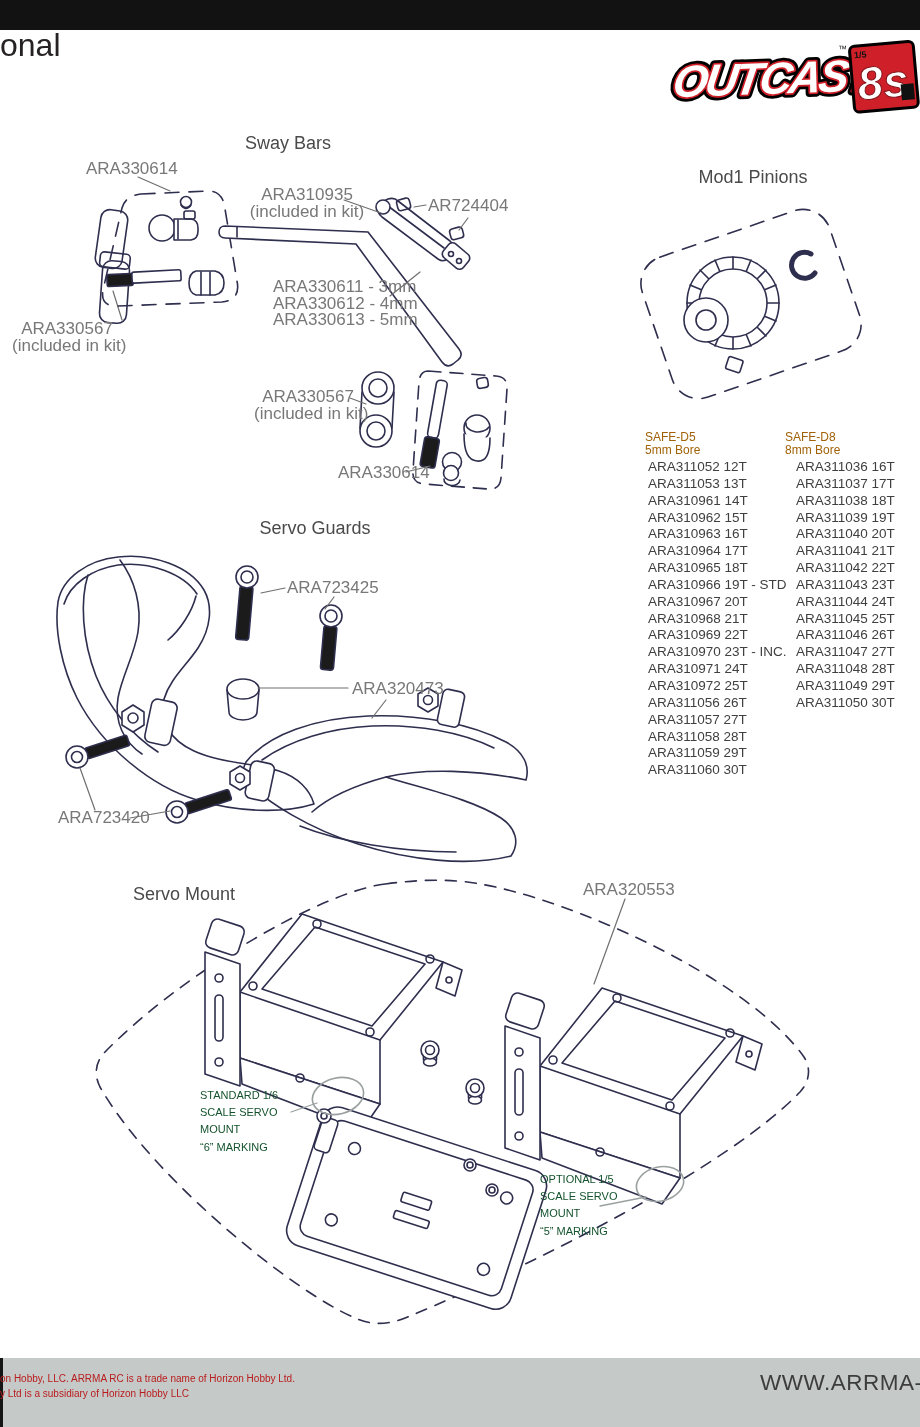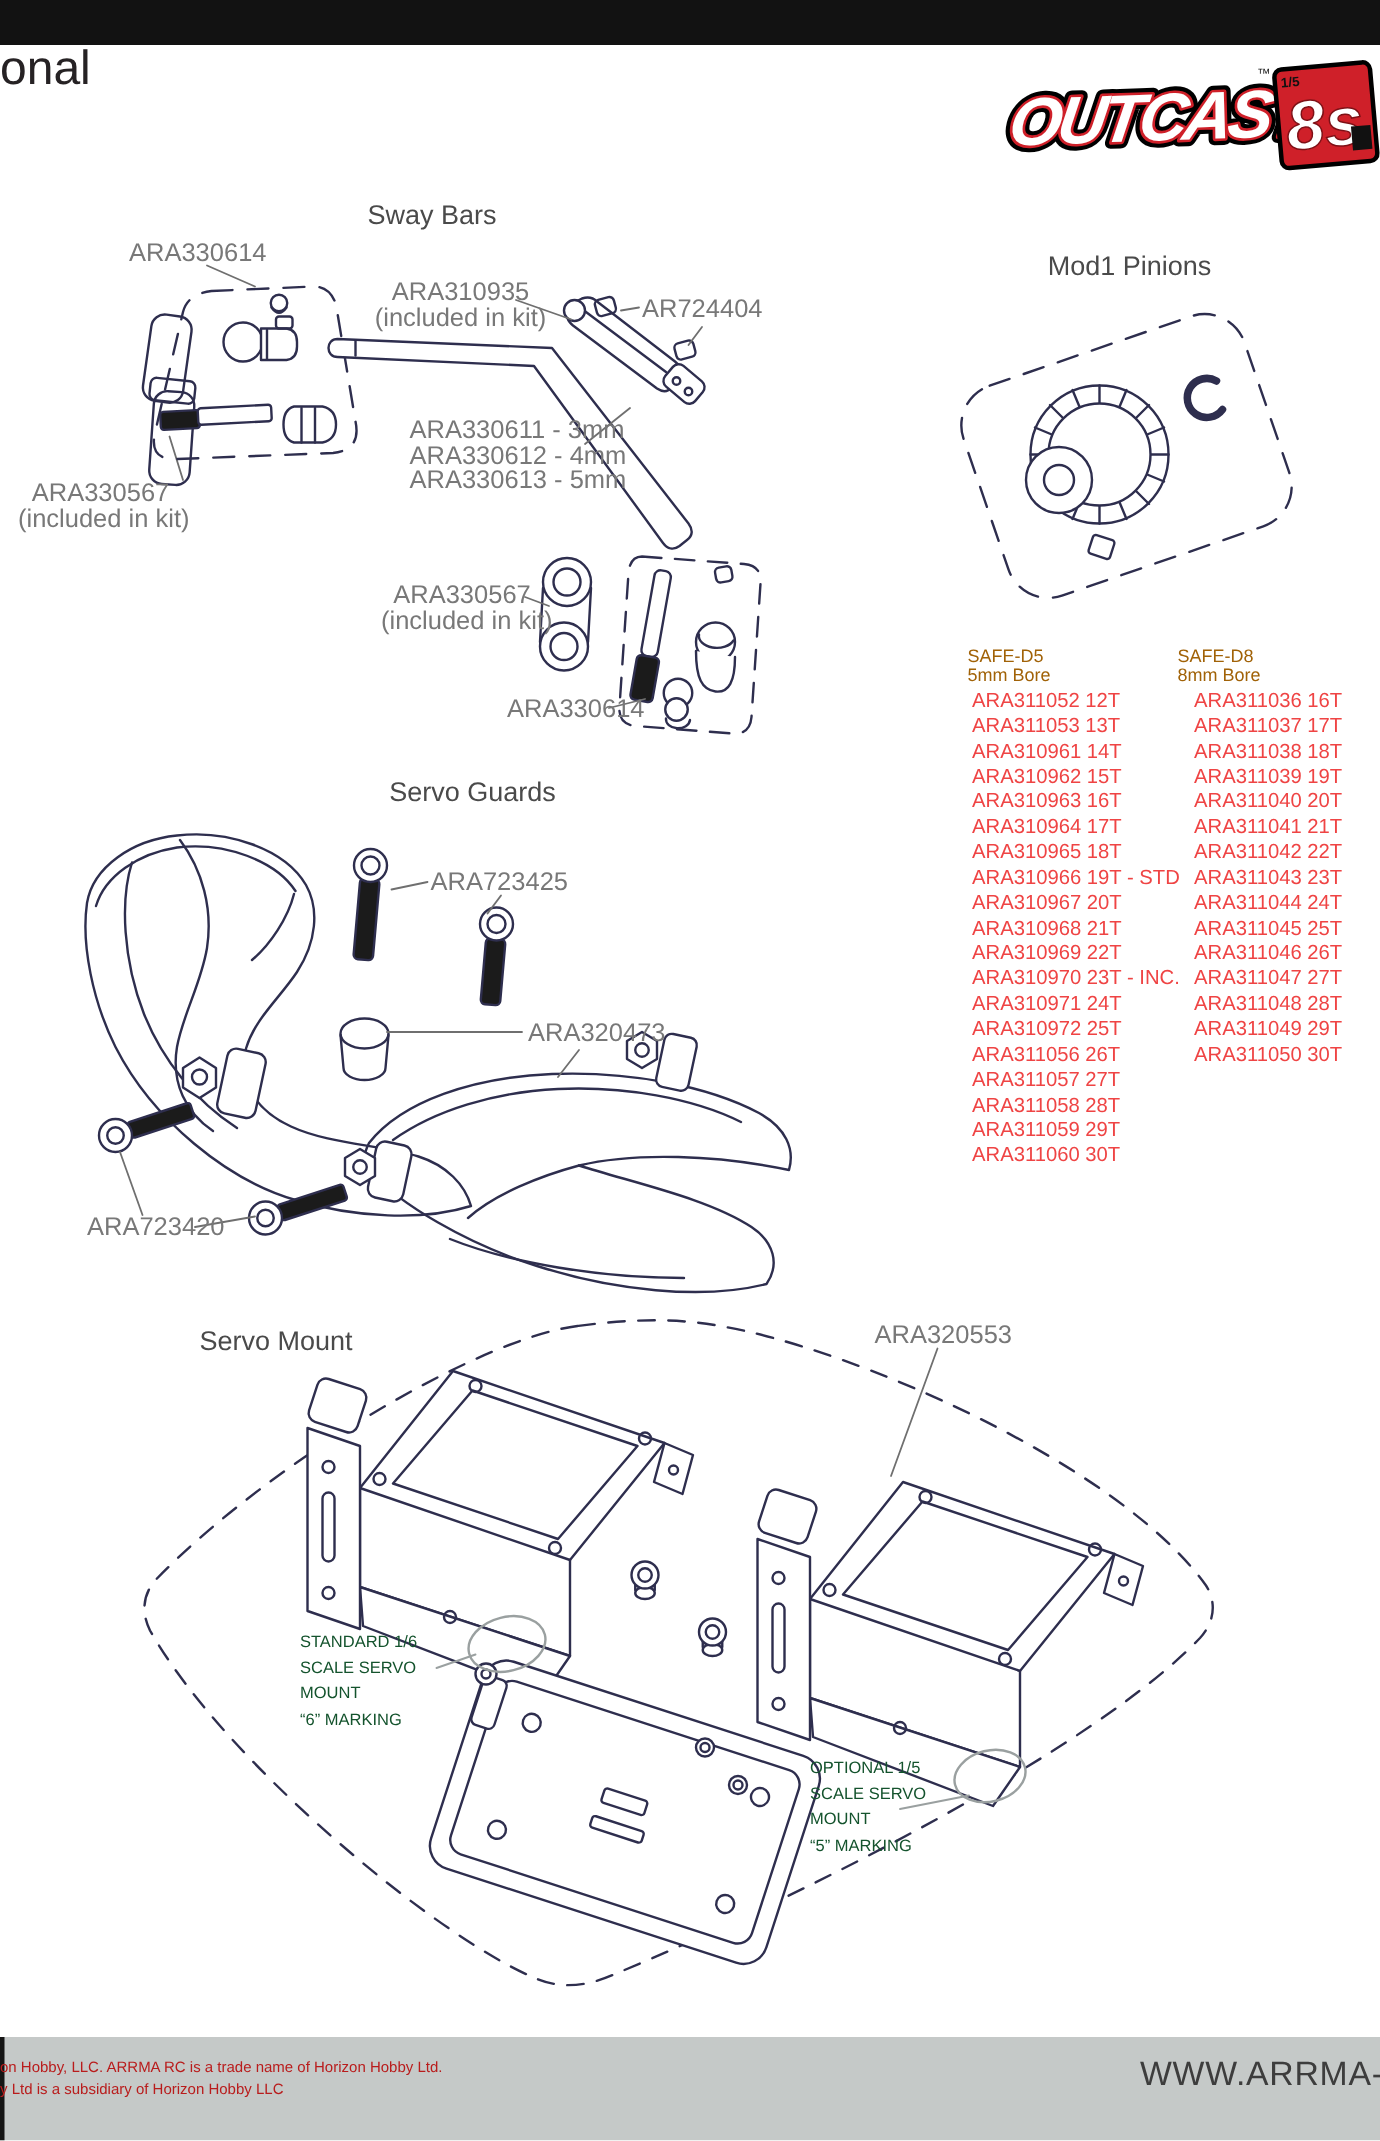--- a/index.html
+++ b/index.html
@@ -10,21 +10,21 @@
   .top-bar{left:0;top:0;width:920px;height:30px;background:#121212;color:#f4f4f4;
            font-size:20.5px;line-height:30px;white-space:pre;overflow:hidden;}
   .corner-text{left:0;top:27px;font-size:32px;color:#262224;}
   
   .lbl{font-size:17px;color:#787878;line-height:14px;white-space:nowrap;}
   .lbl2{text-align:center;}
   .sec-title{font-size:18px;color:#4a4a4a;text-align:center;white-space:nowrap;}
   .stack{line-height:16.6px;}
   
   .pn-head{font-size:12px;color:#a16207;text-align:left;white-space:nowrap;line-height:13.5px;}
-  .pn-list{font-size:13.5px;color:#ef4444;line-height:16.85px;white-space:nowrap;}
+  .pn-list{font-size:13.5px;color:#404040;line-height:16.85px;white-space:nowrap;}
   
   .note{font-size:11px;color:#14532d;line-height:17.2px;white-space:nowrap;}
   
   .footer-bar{left:0;top:1358px;width:920px;height:69px;background:#c5c9c8;}
   .footer-edge{left:0;top:1358px;width:3px;height:69px;background:#151515;}
   .footer-small{font-size:10px;color:#b91c1c;line-height:15px;white-space:nowrap;}
   .footer-site{font-size:22.5px;color:#3d3d3d;letter-spacing:0.5px;white-space:nowrap;}
   svg{display:block;}
   .art{left:0;top:0;pointer-events:none;}
 </style>

